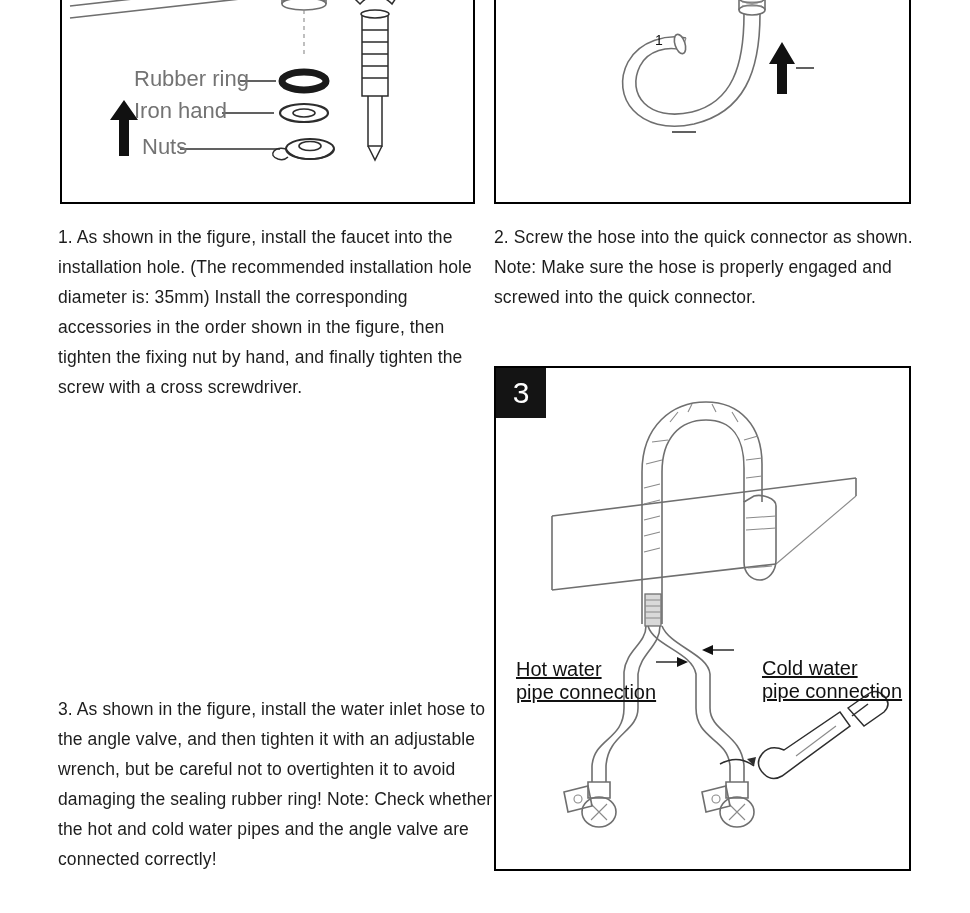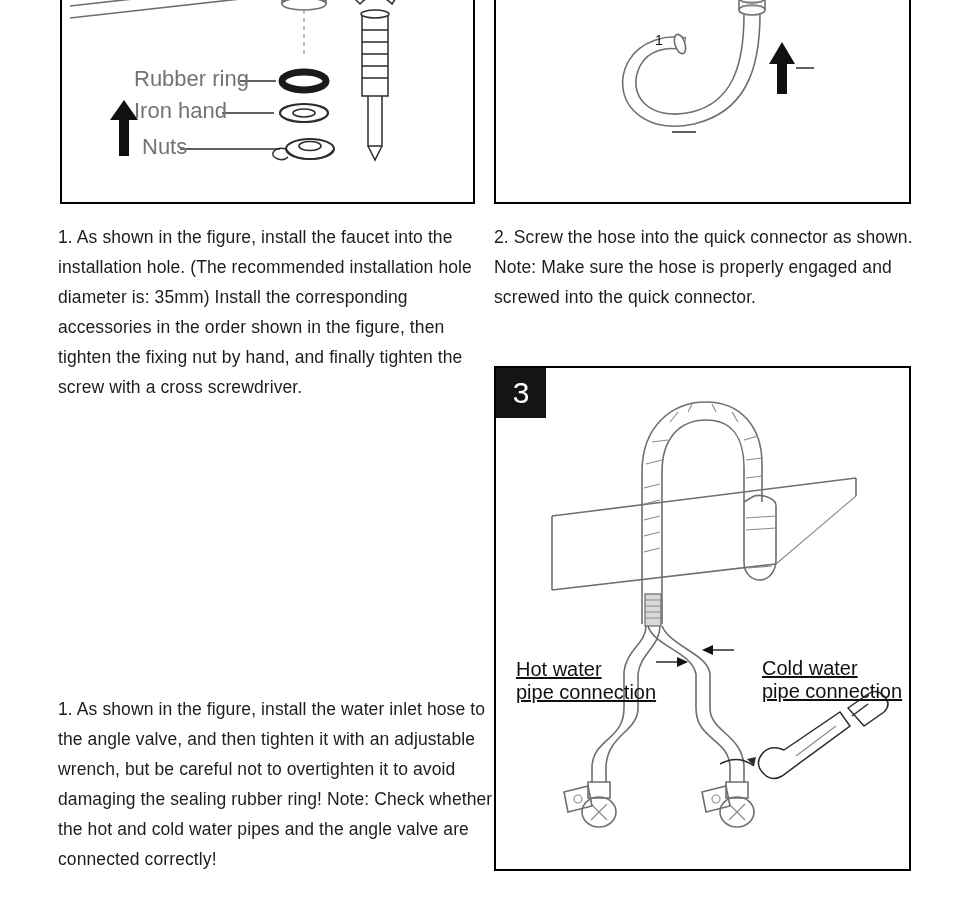--- a/index.html
+++ b/index.html
@@ -244,16 +244,16 @@
       <div>pipe connection</div>
     </div>
     <div class="f3-label" style="left:238px; top:289px;margin-left:28px;">
       <div>Cold water</div>
       <div>pipe connection</div>
     </div>
   </div>
 
   <div class="caption" id="cap1">1. As shown in the figure, install the faucet into the installation hole. (The recommended installation hole diameter is: 35mm) Install the corresponding accessories in the order shown in the figure, then tighten the fixing nut by hand, and finally tighten the screw with a cross screwdriver.</div>
   <div class="caption" id="cap2">2. Screw the hose into the quick connector as shown. Note: Make sure the hose is properly engaged and screwed into the quick connector.</div>
-  <div class="caption" id="cap3">1. As shown in the figure, install the water inlet hose to the angle valve, and then tighten it with an adjustable wrench, but be careful not to overtighten it to avoid damaging the sealing rubber ring!
+  <div class="caption" id="cap3">3. As shown in the figure, install the water inlet hose to the angle valve, and then tighten it with an adjustable wrench, but be careful not to overtighten it to avoid damaging the sealing rubber ring!
 Note: Check whether the hot and cold water pipes and the angle valve are connected correctly!</div>
 
 </div>
 
 </body></html>

